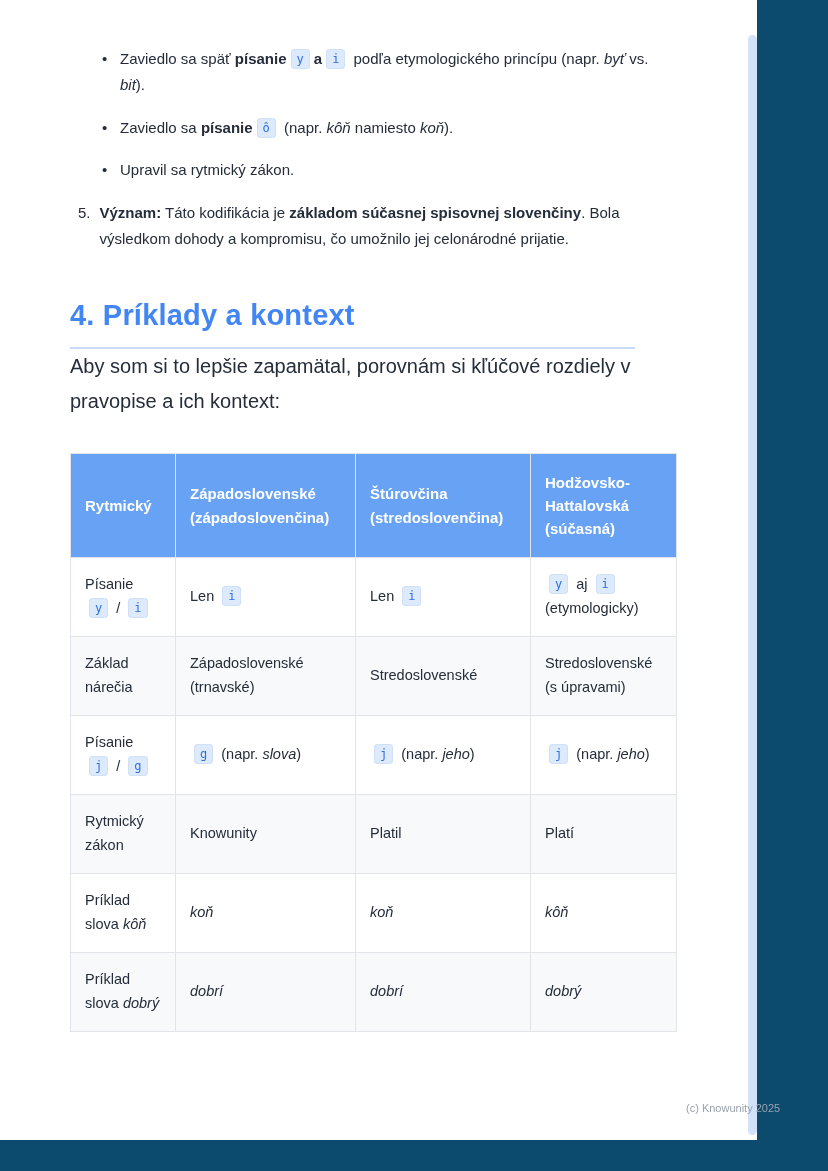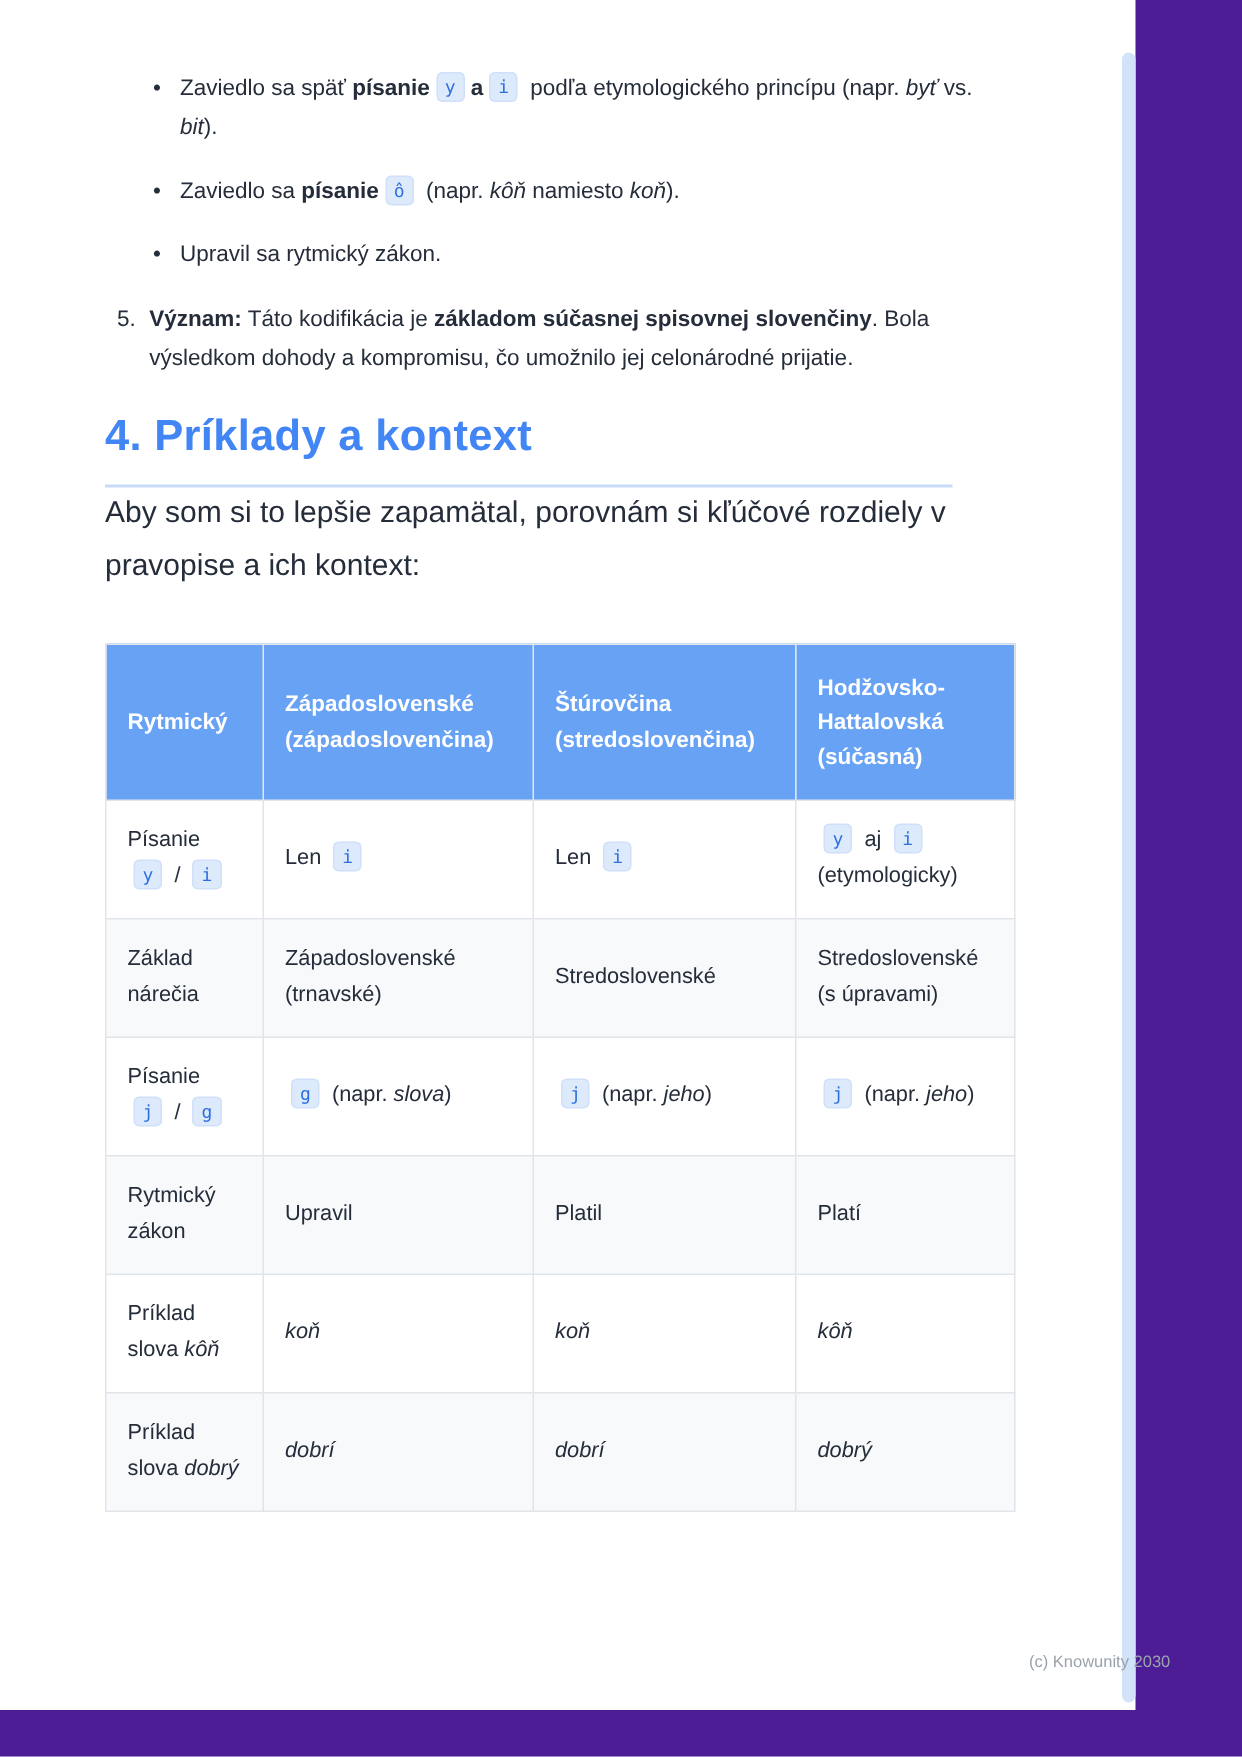--- a/index.html
+++ b/index.html
@@ -5,21 +5,21 @@
   * { margin:0; padding:0; box-sizing:border-box; }
   html,body { width:828px; }
   body {
     font-family:"Liberation Sans", sans-serif;
     background:#f2f4f7;
     color:#252d3a;
   }
   .viewport {
     position:relative;
     width:828px; height:1171px;
-    background:#4c1d95;
+    background:#0c4a6e;
     overflow:hidden;
   }
   .doc {
     position:absolute; left:0; top:0;
     width:757px; height:1140px;
     background:#ffffff;
   }
   .content { padding:38px 0 0 70px; width:676px; }
 
   
@@ -58,21 +58,21 @@
   .numbered {
     display:flex; gap:9px;
     margin:6px 0 0 8px;
     font-size:15px; line-height:1.75;
     width:560px;
   }
   .numbered .num { flex:0 0 auto; }
 
   
   h2.section-heading {
-    margin-top:22px;
+    margin-top:46px;
     font-size:29px;
     font-weight:700;
     color:var(--accent-blue,#4285f4);
     letter-spacing:0.2px;
   }
   .heading-divider {
     margin-top:15px;
     width:565px; height:2px;
     background:var(--divider,#c7dbf8);
   }
@@ -180,21 +180,21 @@
               <td>Stredoslovenské (s úpravami)</td>
             </tr>
             <tr>
               <th>Písanie <span class="chip">j</span> / <span class="chip">g</span></th>
               <td><span class="chip">g</span> (napr. <span class="i">slova</span>)</td>
               <td><span class="chip">j</span> (napr. <span class="i">jeho</span>)</td>
               <td><span class="chip">j</span> (napr. <span class="i">jeho</span>)</td>
             </tr>
             <tr>
               <th>Rytmický zákon</th>
-              <td>Upravil</td>
+              <td>Knowunity</td>
               <td>Platil</td>
               <td>Platí</td>
             </tr>
             <tr>
               <th>Príklad slova <span class="i">kôň</span></th>
               <td><span class="i">koň</span></td>
               <td><span class="i">koň</span></td>
               <td><span class="i">kôň</span></td>
             </tr>
             <tr>
@@ -203,14 +203,14 @@
               <td><span class="i">dobrí</span></td>
               <td><span class="i">dobrý</span></td>
             </tr>
           </tbody>
       </table>
 
     </div>
   </div>
 
   <div class="scrollbar-thumb"></div>
-  <div class="copyright">(c) Knowunity 2030</div>
+  <div class="copyright">(c) Knowunity 2025</div>
 </div>
 
 </body></html>

